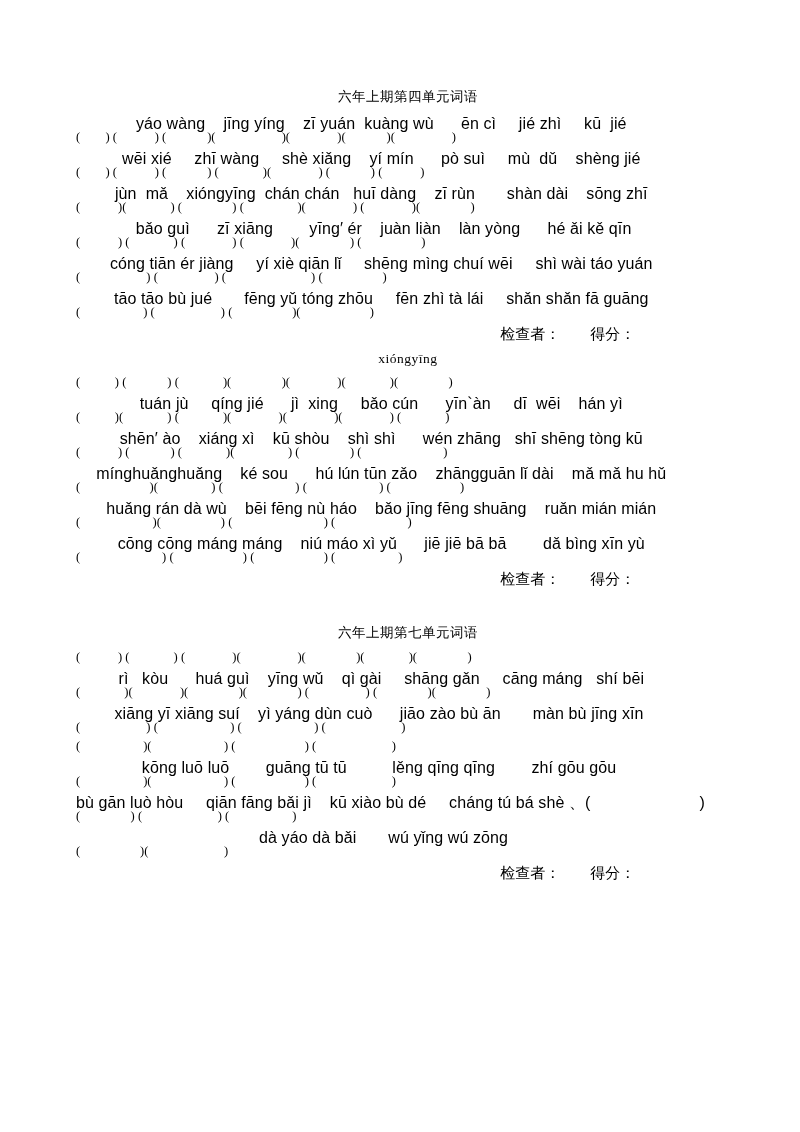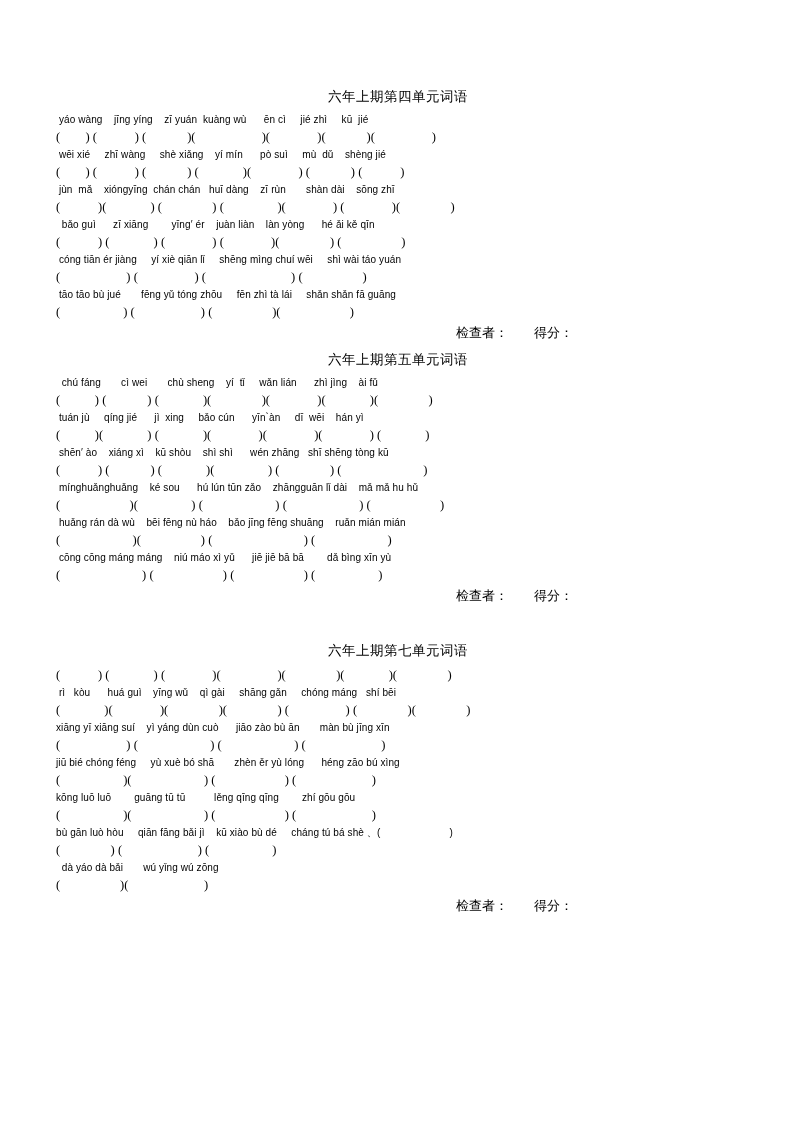--- a/index.html
+++ b/index.html
@@ -14,55 +14,56 @@
     font-family: "Liberation Serif", "DejaVu Serif", serif;
     color: #000000;
     position: relative;
     overflow: hidden;
   }
   .page {
     position: relative;
     width: 800px;
     height: 1132px;
     box-sizing: border-box;
-    padding: 88px 118px 0 56px;
+    padding: 88px 118px 0 76px;
   }
   .section {
     margin: 0;
   }
   .section-title {
     text-align: center;
     font-size: 13.5px;
     font-family: "Liberation Serif", "DejaVu Serif", serif;
     letter-spacing: 0.5px;
     margin: 0 0 7px 0;
     padding-left: 58px;
     white-space: nowrap;
   }
   .pinyin-row {
-    font-size: 10px;
+    font-size: 16px;
     font-family: "Liberation Sans", "DejaVu Sans", sans-serif;
     white-space: pre;
     line-height: 1.42;
     height: 16px;
     letter-spacing: 0.1px;
+    text-align: center;
   }
   .blank-row {
     font-size: 12.6px;
     font-family: "Liberation Serif", "DejaVu Serif", serif;
     white-space: pre;
     line-height: 1.42;
     height: 19px;
     letter-spacing: 0;
   }
   .footer-row {
-    font-size: 13px;
+    font-size: 15px;
     font-family: "Liberation Serif", "DejaVu Serif", serif;
     white-space: pre;
-    text-align: left;
+    text-align: center;
     padding-left: 400px;
     height: 22px;
     line-height: 1.5;
   }
   .footer-row .label {
     display: inline;
   }
   .gap-small { height: 6px; }
   .gap-large { height: 34px; }
   .inline-blank { white-space: pre; }
@@ -83,44 +84,42 @@
         <div class="pinyin-row">  bǎo guì      zī xiāng        yīng′ ér    juàn liàn    làn yòng      hé ǎi kě qīn</div>
         <div class="blank-row">(            ) (              ) (               ) (               )(                ) (                   )</div>
         <div class="pinyin-row"> cóng tiān ér jiàng     yí xiè qiān lǐ     shēng mìng chuí wēi     shì wài táo yuán</div>
         <div class="blank-row">(                     ) (                  ) (                           ) (                   )</div>
         <div class="pinyin-row"> tāo tāo bù jué       fēng yǔ tóng zhōu     fēn zhì tà lái     shǎn shǎn fā guāng</div>
         <div class="blank-row">(                    ) (                     ) (                   )(                      )</div>
         <div class="footer-row"><span class="label">检查者：</span><span class="inline-blank">        </span><span class="label">得分：</span><span class="inline-blank">      </span></div>
         <div class="gap-small"></div>
       </div>
       <div class="section">
-        <div class="section-title">六年上期第五单元词语</div>
-        <div class="pinyin-row">  chú fáng       cì wei       chù sheng    yí  tǐ     wǎn lián      zhì jìng    ài fǔ</div>
+        <div class="section-title">xióngyīng</div>
         <div class="blank-row">(           ) (             ) (              )(                )(               )(              )(                )</div>
         <div class="pinyin-row"> tuán jù     qíng jié      jì  xing     bǎo cún      yīn`àn     dī  wēi    hán yì</div>
         <div class="blank-row">(           )(              ) (              )(               )(               )(               ) (              )</div>
         <div class="pinyin-row"> shēn′ ào    xiáng xì    kū shòu    shì shì      wén zhāng   shī shēng tòng kū</div>
         <div class="blank-row">(            ) (             ) (              )(                 ) (                ) (                          )</div>
         <div class="pinyin-row"> mínghuǎnghuǎng    ké sou      hú lún tūn zǎo    zhāngguān lǐ dài    mǎ mǎ hu hǔ</div>
         <div class="blank-row">(                      )(                 ) (                       ) (                       ) (                      )</div>
         <div class="pinyin-row"> huǎng rán dà wù    bēi fēng nù háo    bǎo jīng fēng shuāng    ruǎn mián mián</div>
         <div class="blank-row">(                       )(                   ) (                             ) (                       )</div>
         <div class="pinyin-row"> cōng cōng máng máng    niú máo xì yǔ      jiē jiē bā bā        dǎ bìng xīn yù</div>
         <div class="blank-row">(                          ) (                      ) (                      ) (                    )</div>
         <div class="footer-row"><span class="label">检查者：</span><span class="inline-blank">        </span><span class="label">得分：</span><span class="inline-blank">      </span></div>
         <div class="gap-large"></div>
       </div>
       <div class="section">
         <div class="section-title">六年上期第七单元词语</div>
         <div class="blank-row">(            ) (              ) (               )(                  )(                )(              )(                )</div>
-        <div class="pinyin-row"> rì   kòu      huá guì    yīng wǔ    qì gài     shāng gǎn     chóng máng   shí bēi</div>
+        <div class="pinyin-row"> rì   kòu      huá guì    yīng wǔ    qì gài     shāng gǎn     cāng máng   shí bēi</div>
         <div class="blank-row">(              )(               )(                )(                ) (                  ) (                )(                )</div>
         <div class="pinyin-row">xiāng yī xiāng suí    yì yáng dùn cuò      jiāo zào bù ān       màn bù jīng xīn</div>
         <div class="blank-row">(                     ) (                       ) (                       ) (                        )</div>
-        <div class="pinyin-row">jiū bié chóng féng     yù xuè bó shā       zhèn ěr yù lóng      héng zāo bú xìng</div>
         <div class="blank-row">(                    )(                       ) (                      ) (                        )</div>
         <div class="pinyin-row">kōng luō luō        guāng tū tū          lěng qīng qīng        zhí gōu gōu</div>
         <div class="blank-row">(                    )(                       ) (                      ) (                        )</div>
         <div class="pinyin-row">bù gān luò hòu     qiān fāng bǎi jì    kū xiào bù dé     cháng tú bá shè 、(                        )</div>
         <div class="blank-row">(                ) (                        ) (                    )</div>
         <div class="pinyin-row">  dà yáo dà bǎi       wú yǐng wú zōng</div>
         <div class="blank-row">(                   )(                        )</div>
         <div class="footer-row"><span class="label">检查者：</span><span class="inline-blank">        </span><span class="label">得分：</span><span class="inline-blank">      </span></div>
         <div class="gap-large"></div>
       </div>

